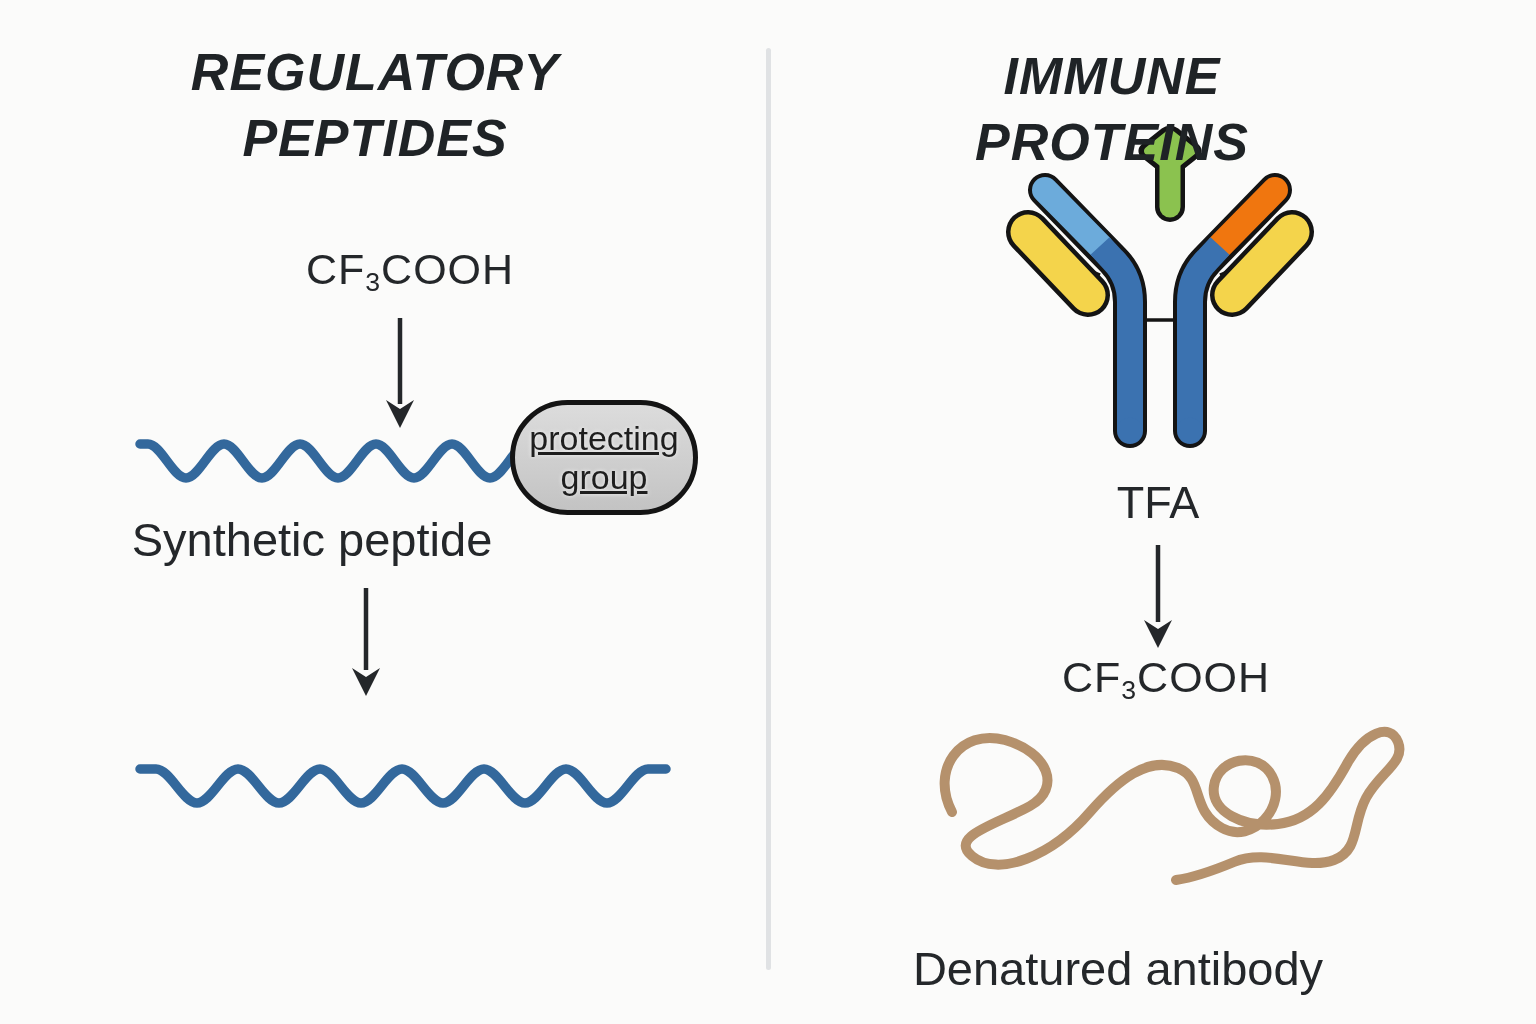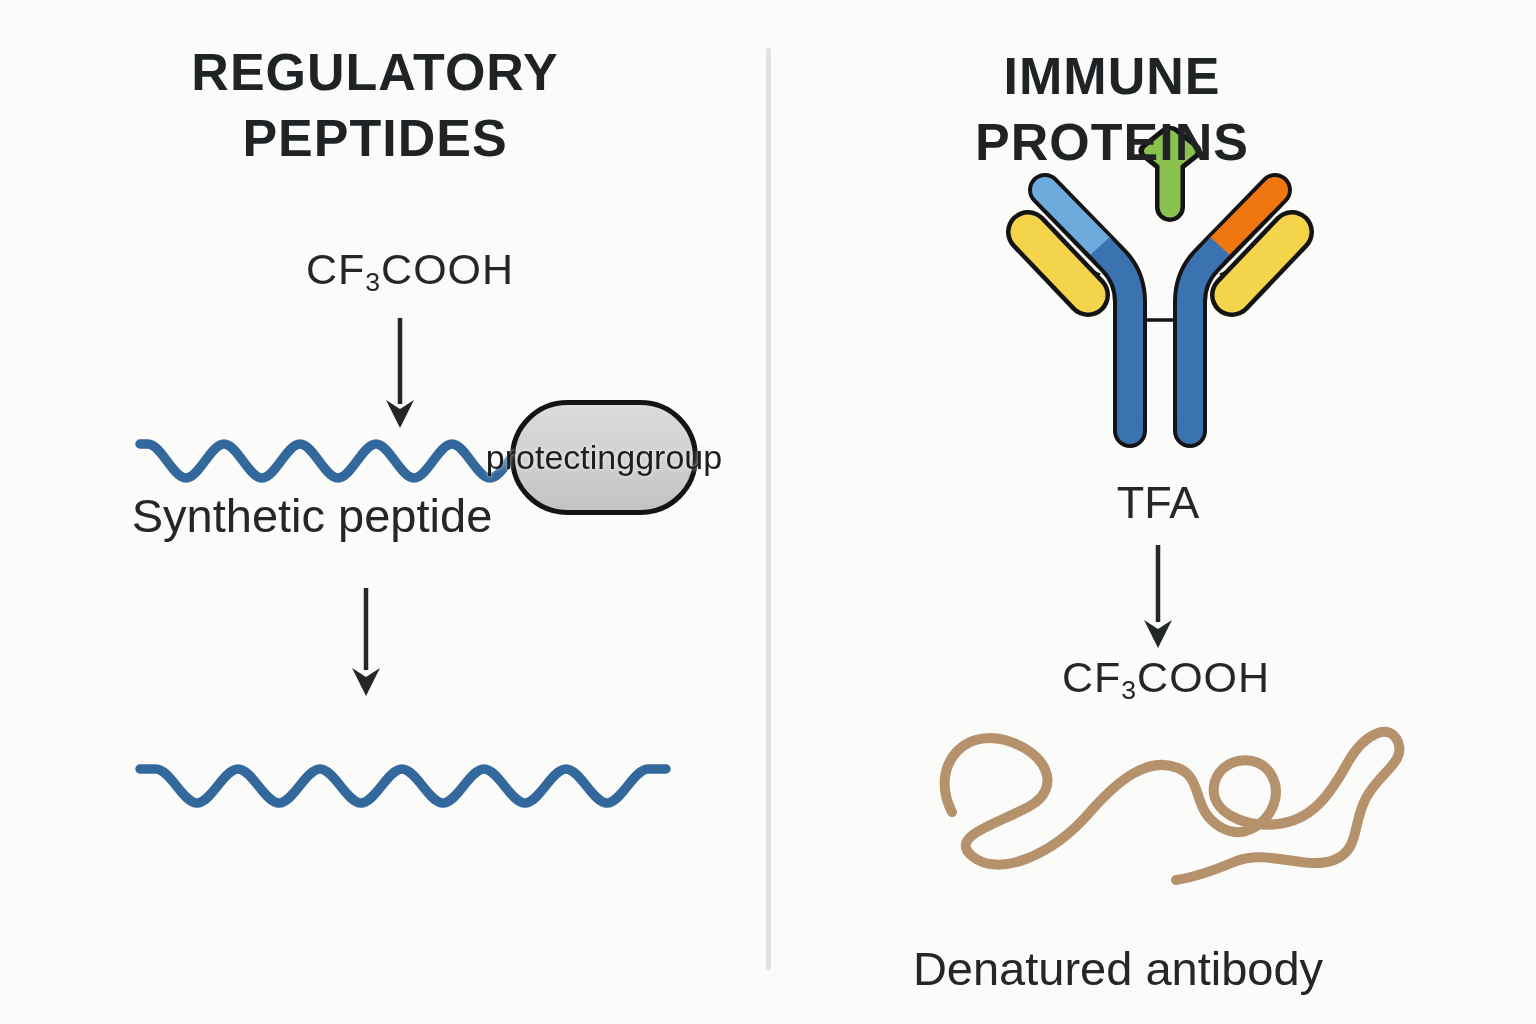--- a/index.html
+++ b/index.html
@@ -10,33 +10,35 @@
     background: var(--background, #fbfbfa);
     font-family: "Liberation Sans", "DejaVu Sans", sans-serif;
     color: var(--ink, #24272a);
     overflow: hidden;
   }
   svg.drawing { position:absolute; left:0; top:0; }
   .label { position:absolute; text-align:center; color:var(--ink,#24272a); }
   .panel-title {
     font-weight:700; font-size:52px; line-height:1.26; letter-spacing:1px;
     color:#1f2326;
+    font-style:italic;
   }
   .formula { font-size:43px; line-height:1.1; letter-spacing:1px; }
   .formula sub { font-size:0.62em; line-height:0; vertical-align:-0.28em; }
   .caption { font-size:47px; line-height:1.1; }
   .blob {
     position:absolute; left:510px; top:400px; width:188px; height:115px;
     box-sizing:border-box;
     border:5px solid var(--blob-border,#141414);
     border-radius:58px;
     background: linear-gradient(180deg, var(--blob-fill-top,#dcdcdc), var(--blob-fill-bottom,#c3c3c3));
-    display:flex; align-items:center; justify-content:center;
+    display:flex; flex-direction:column; align-items:center; justify-content:center;
     font-size:34px; line-height:1.12; color:#1e1e1e;
     text-shadow: 0 0 4px rgba(255,255,255,0.85);
+    text-decoration: underline;
   }
 </style>
 </head>
 <body>
 
 <div class="canvas">
 
   <svg class="drawing" width="1536" height="1024" viewBox="0 0 1536 1024">
 
     <rect x="766" y="48" width="5" height="922" rx="2.5" style="fill:var(--divider)"></rect>
@@ -135,21 +137,21 @@
     <div>PEPTIDES</div>
   </div>
 
   <div class="label formula" style="left:210px; top:246px; width:400px;"><span>CF</span><sub>3</sub><span>COOH</span></div>
 
   <div class="blob">
     <div>protecting</div>
     <div>group</div>
   </div>
 
-  <div class="label caption" style="left:62px; top:490px; width:500px;">Synthetic peptide</div>
+  <div class="label caption" style="left:62px; top:514px; width:500px;">Synthetic peptide</div>
 
 
   <div class="label panel-title" style="left:862px; top:44px; width:500px;">IMMUNE PROTEINS</div>
 
   <div class="label caption" style="left:1008px; top:478px; width:300px; font-size:45px;">TFA</div>
 
   <div class="label formula" style="left:966px; top:654px; width:400px;"><span>CF</span><sub>3</sub><span>COOH</span></div>
 
   <div class="label caption" style="left:868px; top:943px; width:500px;">Denatured antibody</div>
 

